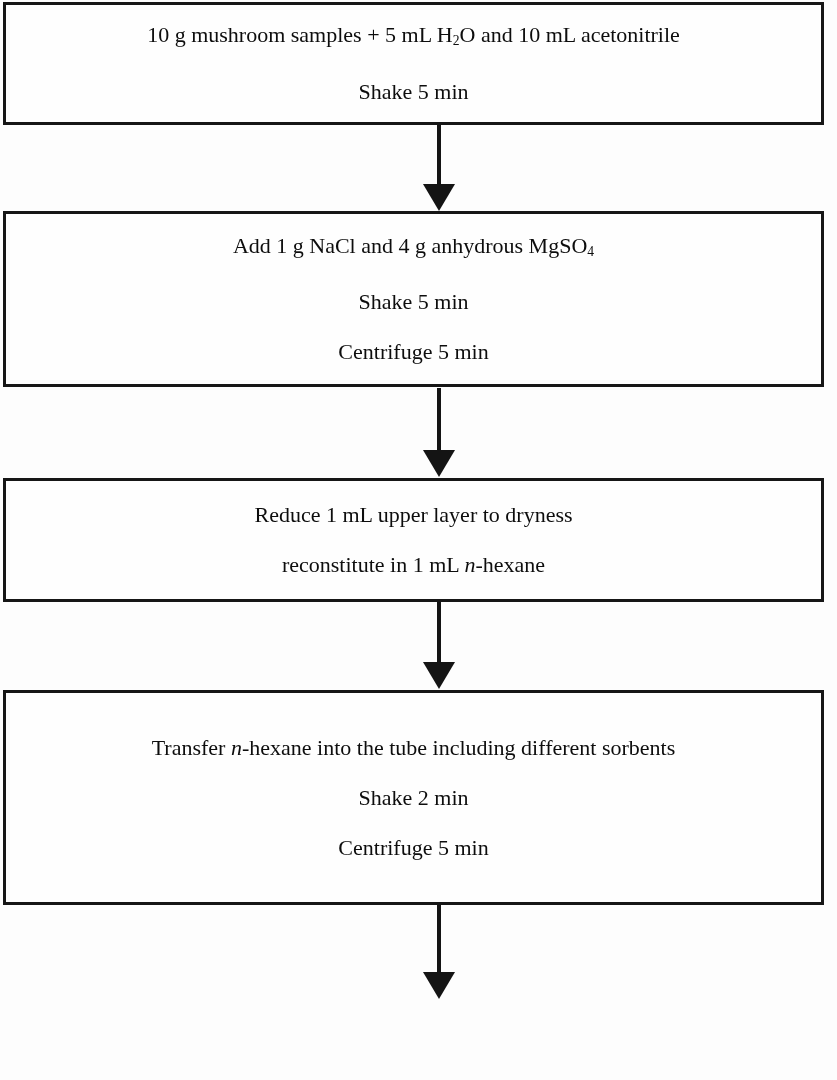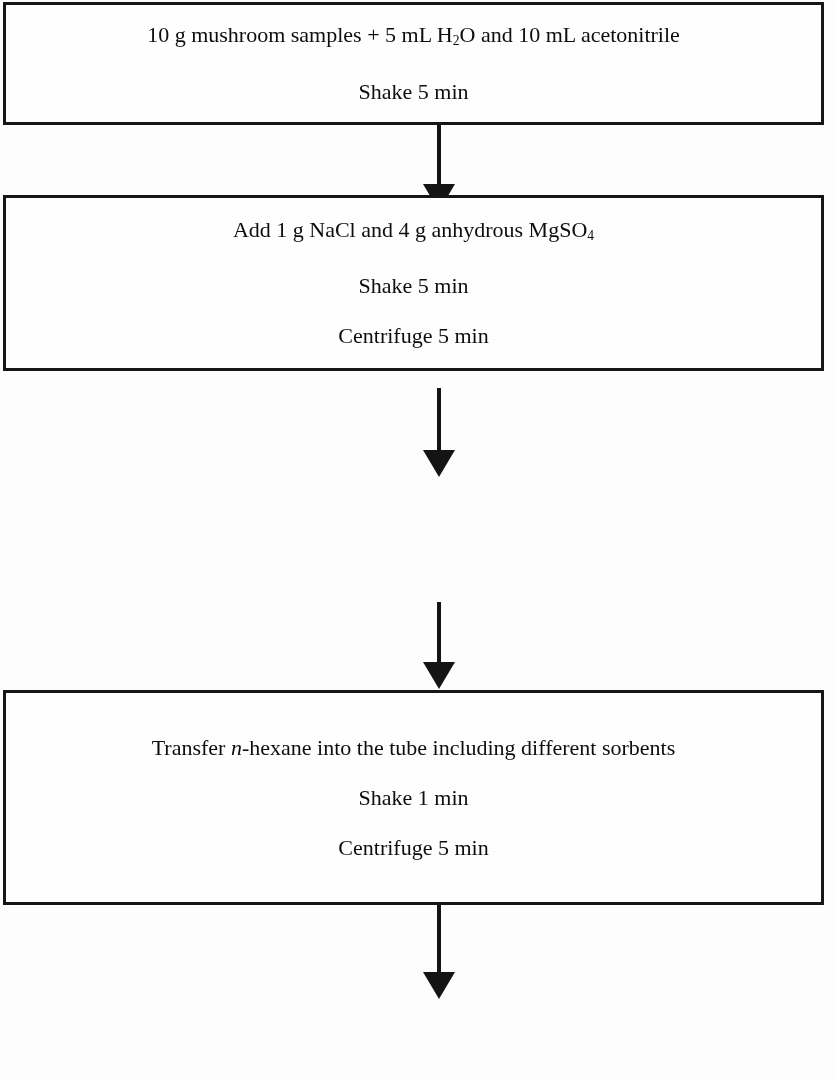--- a/index.html
+++ b/index.html
@@ -32,21 +32,21 @@
     line-height: 50px;
     white-space: nowrap;
   }
   .sub {
     font-size: 0.62em;
     vertical-align: -0.25em;
   }
   .italic { font-style: italic; }
 
   .box-1 { top: 2px;    height: 123px; }
-  .box-2 { top: 195px;  height: 176px; }
+  .box-2 { top: 211px;  height: 176px; }
   .box-3 { top: 478px;  height: 124px; }
   .box-4 { top: 690px;  height: 215px; }
   .box-5 { top: 1000px; height: 76px; left: 10px; width: 817px; border-width: 4px; }
 
   .arrow {
     position: absolute;
     left: 0;
     width: 837px;
   }
   .arrow-1 { top: 125px; height: 86px; }
@@ -91,29 +91,33 @@
       <div class="line"><span>Add 1 g NaCl and 4 g anhydrous MgSO</span><span class="sub">4</span></div>
       <div class="line"><span>Shake 5 min</span></div>
       <div class="line"><span>Centrifuge 5 min</span></div>
     </div>
 
   <div class="arrow arrow-2">
     <div class="arrow-line"></div>
     <div class="arrow-head"></div>
   </div>
 
+  <div class="fbox box-3">
+      <div class="line"><span>Reduce 1 mL upper layer to dryness</span></div>
+      <div class="line"><span>reconstitute in 1 mL </span><span class="italic">n</span><span>-hexane</span></div>
+    </div>
 
   <div class="arrow arrow-3">
     <div class="arrow-line"></div>
     <div class="arrow-head"></div>
   </div>
 
   <div class="fbox box-4">
       <div class="line"><span>Transfer </span><span class="italic">n</span><span>-hexane into the tube including different sorbents</span></div>
-      <div class="line"><span>Shake 1 min</span></div>
+      <div class="line"><span>Shake 2 min</span></div>
       <div class="line"><span>Centrifuge 5 min</span></div>
     </div>
 
   <div class="arrow arrow-4">
     <div class="arrow-line"></div>
     <div class="arrow-head"></div>
   </div>
 
 
 </div>

